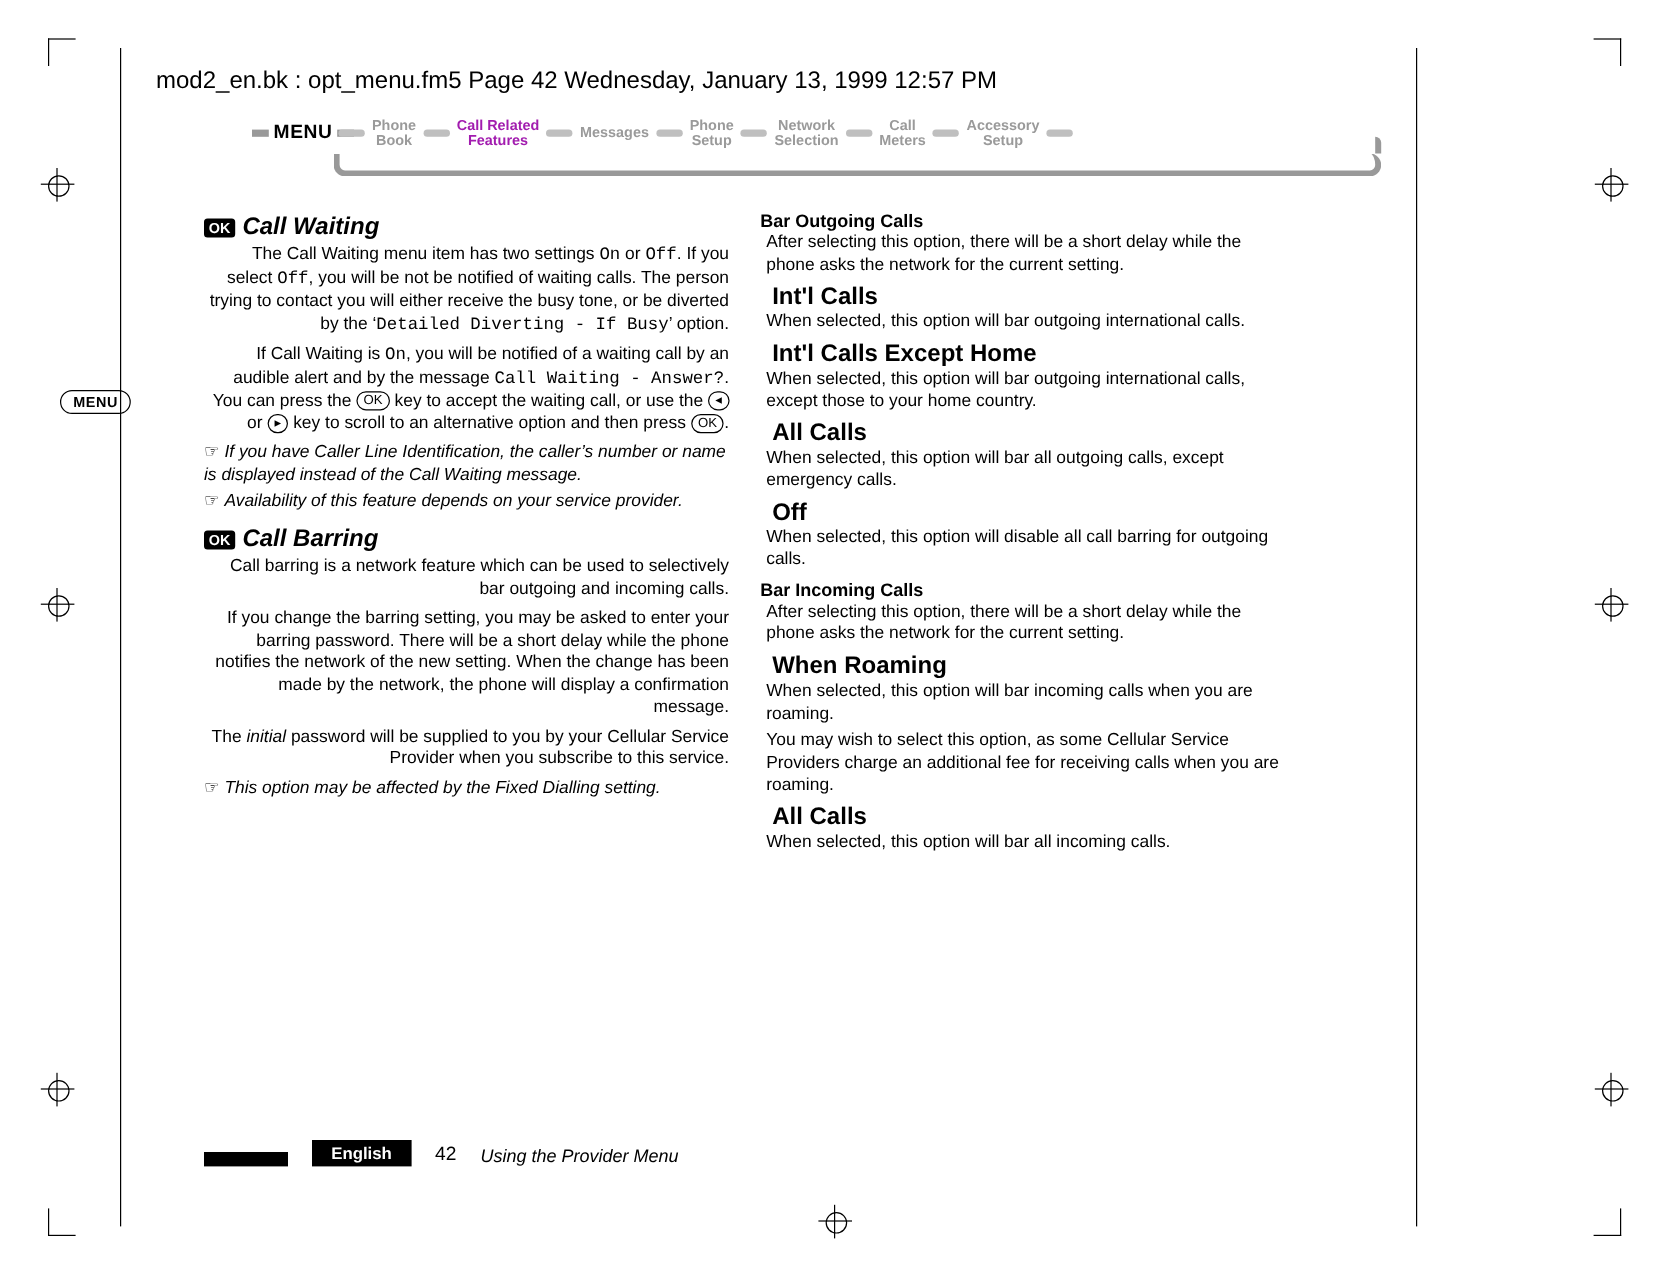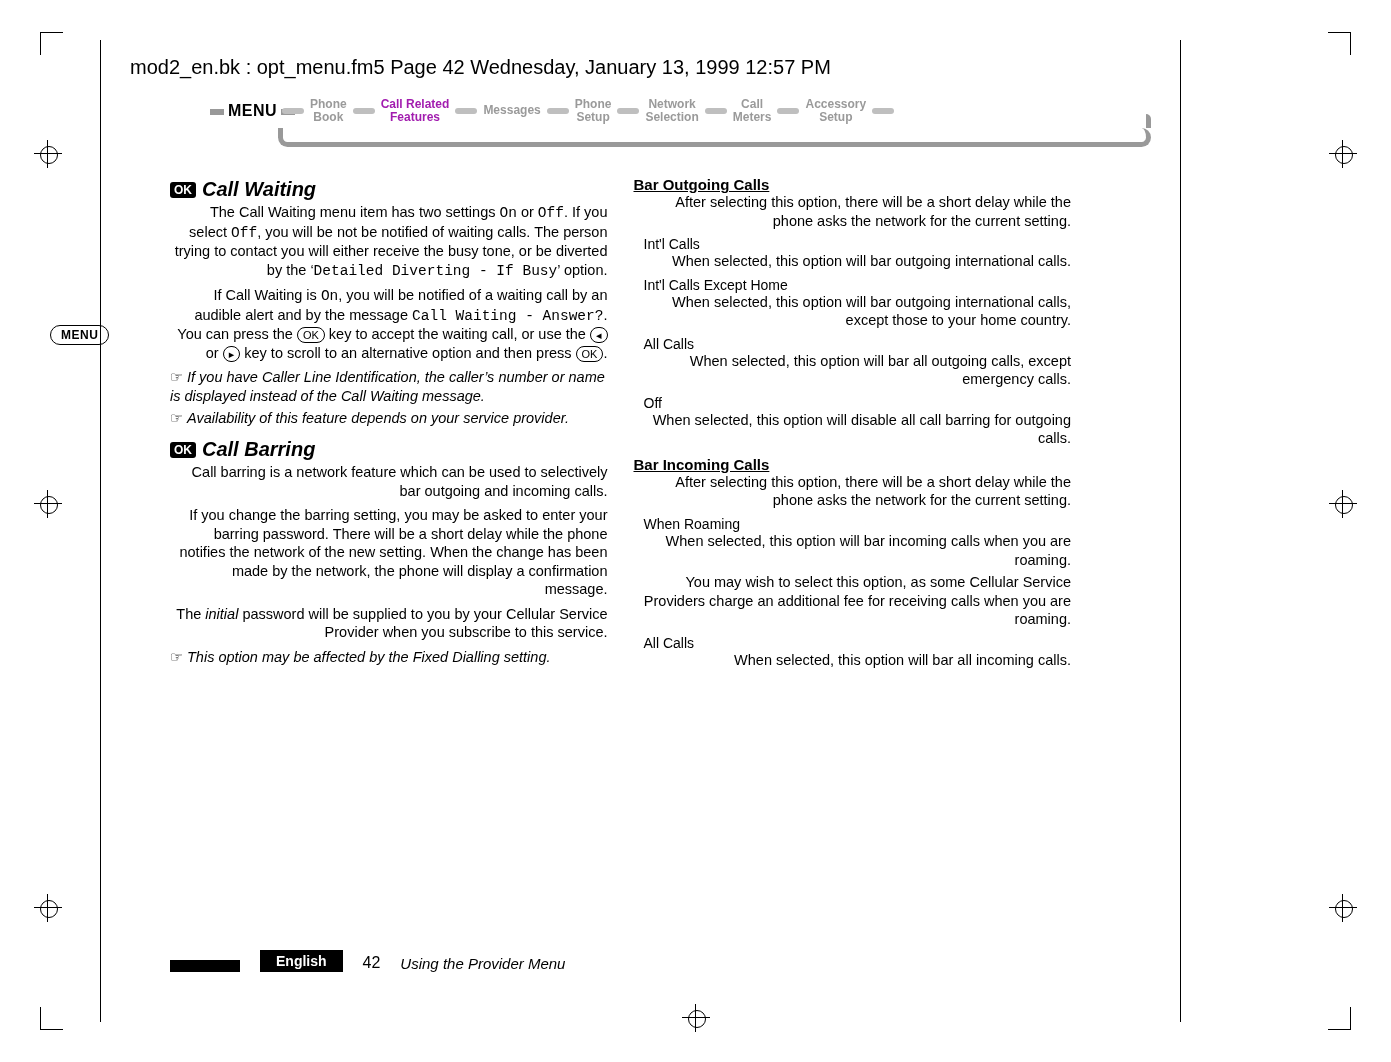--- a/index.html
+++ b/index.html
@@ -187,32 +187,30 @@
   }
   .note::before {
     content: "☞";
     font-style: normal;
     margin-right: 4px;
   }
   h3.sub {
     font-size: 15px;
     font-weight: 700;
     margin: 8px 0 0 0;
-    text-decoration: underline;
   }
   h4.ssub {
-    font-size: 14px;
-    font-weight: 400;
+    font-size: 20px;
+    font-weight: 700;
     margin: 6px 0 0 10px;
   }
   .sub-para, .ssub-para {
     margin: 0 0 4px 5px;
     line-height: 1.28;
     font-size: 14.5px;
-    text-align: right;
   }
 
   .keycap {
     display: inline-block;
     border: 1px solid #000;
     border-radius: 10px;
     padding: 0 5px;
     font-size: 11px;
     line-height: 14px;
     vertical-align: middle;

